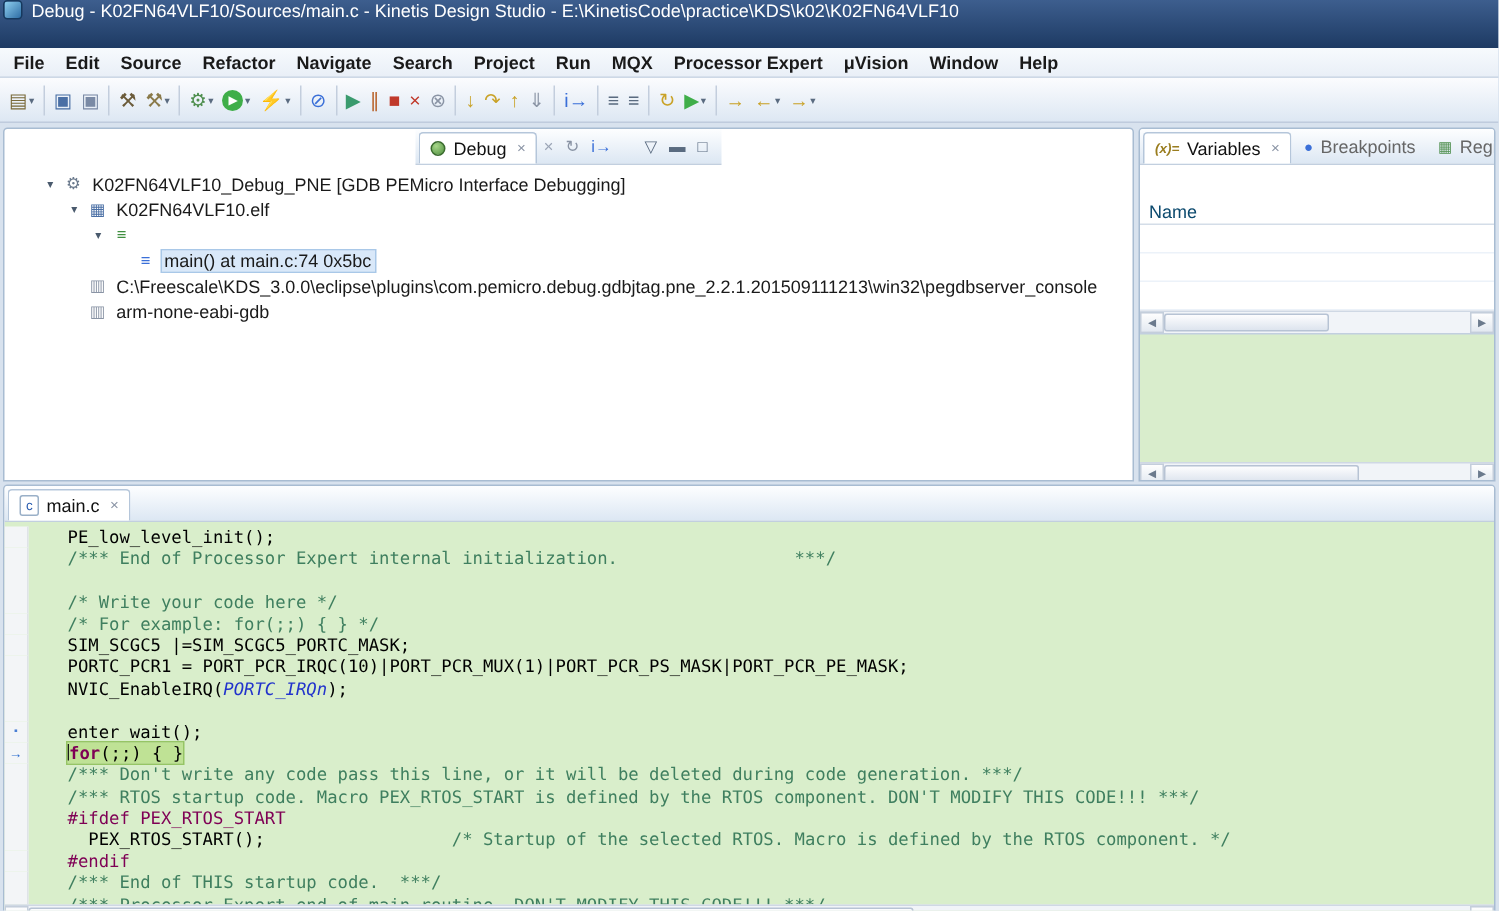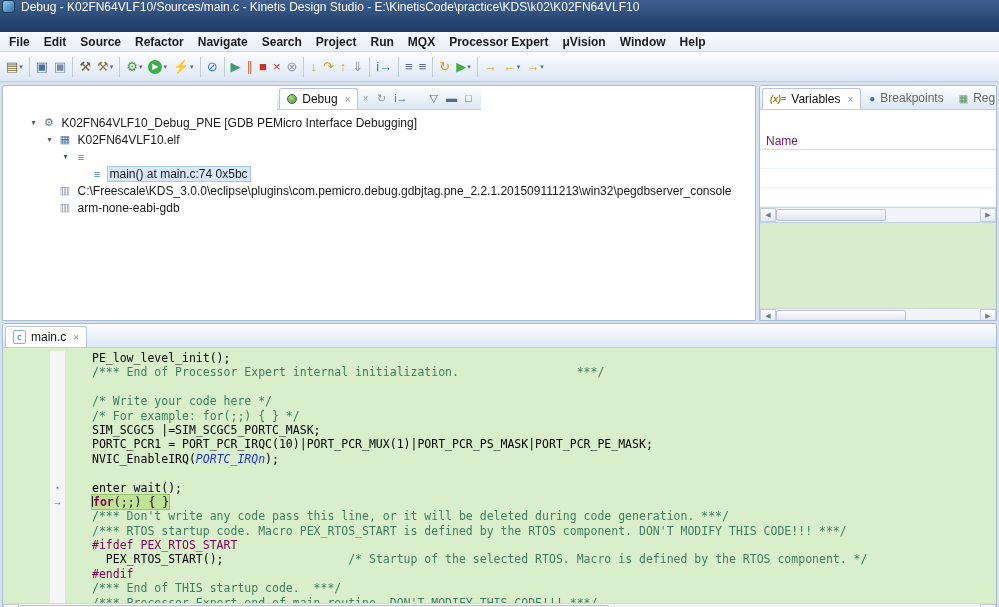--- a/index.html
+++ b/index.html
@@ -31,35 +31,35 @@
 .panel-toolbar .tb-icon{height:18px;}
 .panel-toolbar .tb-glyph{font-size:11px;}
 .tree{padding:4px 0;overflow:hidden;}
 .tree-row{height:17px;display:flex;align-items:center;gap:4px;white-space:nowrap;}
 .expander{width:10px;font-size:8px;color:#4a5a6d;text-align:center;flex:none;}
 .tree-icon{width:13px;font-size:11px;text-align:center;flex:none;}
 .tree-label{padding:0 2px;}
 .tree-row.selected .tree-label{background:#d9e8f9;outline:1px solid #a9c8e8;}
 .vars-body{flex:1;display:flex;flex-direction:column;background:#fff;}
 .vars-strip{height:22px;flex:none;}
-.vars-header{height:18px;flex:none;border-bottom:1px solid #d4dde8;padding:0 6px;display:flex;align-items:center;color:#701a75;}
+.vars-header{height:18px;flex:none;border-bottom:1px solid #d4dde8;padding:0 6px;display:flex;align-items:center;color:#0c4a6e;}
 .vars-rows{flex:1;overflow:hidden;}
 .vars-row{height:19px;border-bottom:1px solid #ecf2f9;}
 .hscroll{height:15px;flex:none;background:#f1f4f8;border-top:1px solid #cfd8e4;display:flex;}
 .scroll-btn{width:16px;flex:none;display:flex;align-items:center;justify-content:center;font-size:7px;color:#6b7a8d;background:linear-gradient(#fefefe,#e3e9f1);border:1px solid #c4cedb;}
 .scroll-track{flex:1;position:relative;}
 .scroll-thumb{position:absolute;left:0;top:1px;bottom:1px;background:linear-gradient(#fdfdfe,#dde4ee);border:1px solid #b7c3d4;border-radius:2px;}
 .vars-detail{height:86px;flex:none;background:#d9edcc;border-top:1px solid #c2cfdf;}
 .vtab-icon{font-size:10px;}
 [data-name="variables-icon"]{font-size:9px;font-weight:bold;color:#9a7d1f;font-style:italic;}
 .editor-panel{height:296px;flex:none;margin:0 2px;}
 .file-icon{width:13px;height:14px;background:#fff;border:1px solid #9ab0c8;font-size:9px;color:#2a5db0;display:flex;align-items:center;justify-content:center;border-radius:2px;}
 .code-wrap{flex:1;position:relative;overflow:hidden;background:#d9eecb;}
 .code{position:absolute;top:0;left:0;right:0;bottom:15px;overflow:hidden;padding-top:3px;font-family:"DejaVu Sans Mono",monospace;font-size:11.5px;line-height:14.4px;}
-.code-line{height:14.4px;display:flex;align-items:center;margin-left:47px;}
+.code-line{height:14.4px;display:flex;align-items:center;}
 .ruler-cell{width:16px;flex:none;align-self:stretch;background:#f3f5f7;border-right:1px solid #dfe3e8;font-size:9px;display:flex;align-items:center;justify-content:center;font-family:"Liberation Sans",sans-serif;}
 .ruler-cell.pointer{color:#2f6fd0;font-weight:bold;}
 .ruler-cell.mark{color:#4a7fd4;font-size:7px;}
 .code-text{white-space:pre;margin-left:26px;}
 .current-line{background:#bfe295;outline:1px solid #96c565;}
 .current-line::before{content:"";display:inline-block;width:0;height:11px;border-left:1px solid #1a1a1a;vertical-align:-1px;}
 .tok-plain{color:#000;}
 .tok-comment{color:#3f7f5f;}
 .tok-kw{color:#7f0055;font-weight:bold;}
 .tok-pp{color:#7f0055;}

